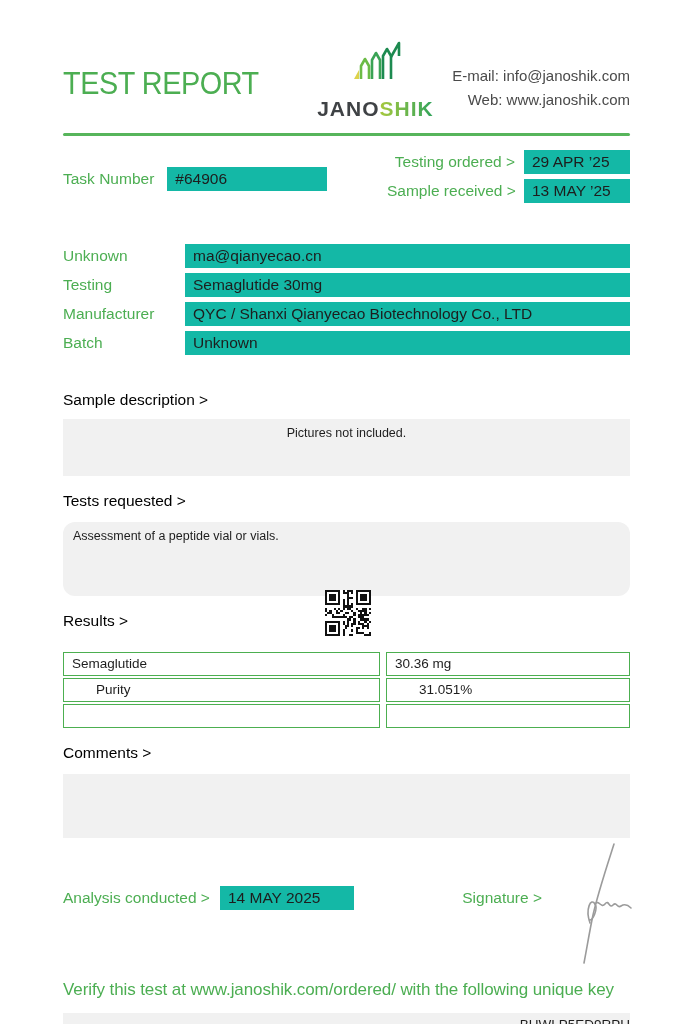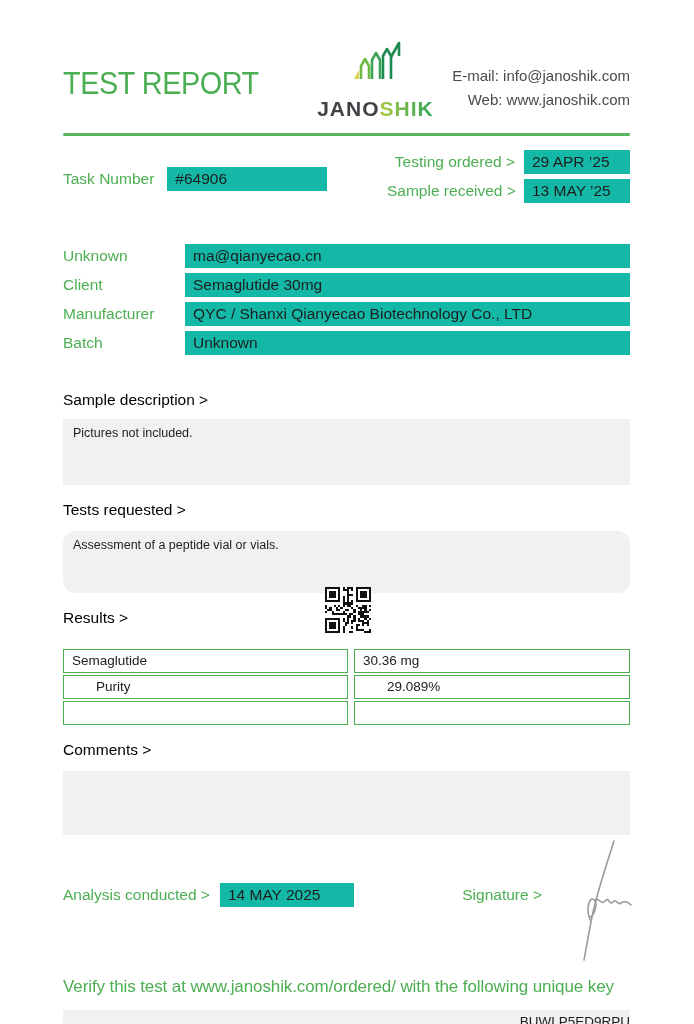--- a/index.html
+++ b/index.html
@@ -33,29 +33,29 @@
   
   .info { margin-top:36px; }
   .info-row { display:flex; margin-bottom:5px; }
   .info-label { width:122px; line-height:24px; }
   .info-value { flex:1; }
 
   
   .section-heading { color:#000000; font-size:15.5px; }
   .content-box { background:#f1f1f1; font-size:12.5px; color:#1d1d1d; padding:7px 10px; }
   .desc-heading { margin-top:36px; }
-  .desc-box { margin-top:10px; height:66px; }
+  .desc-box { margin-top:10px; height:57px;text-align:center; }
   .tests-heading { margin-top:16px; }
-  .tests-box { margin-top:12px; height:62px;border-radius:12px; }
+  .tests-box { margin-top:12px; height:74px;border-radius:12px; }
 
   
   .results { position:relative; padding-top:16px; }
   .qr { position:absolute; top:-6px; left:262px; width:46px; height:46px; }
   .results-table { margin-top:22px; display:flex; gap:6px; }
-  .col-left { width:285px; }
+  .col-left { width:317px; }
   .col-right { flex:1; }
   .cell { height:24px; line-height:22px; border:1px solid #4caf50; background:#fff; padding-left:8px; font-size:13.5px; color:#1d1d1d; }
   .cell + .cell { margin-top:2px;padding-left:32px; }
 
   .comments-heading { margin-top:16px; }
   .comments-box { margin-top:12px; height:64px; }
 
   
   .analysis-row { position:relative; margin-top:48px; display:flex; align-items:center; }
   .analysis-box { width:134px; margin-left:10px; }
@@ -115,21 +115,21 @@
       </div>
     </div>
   </div>
 
   <div class="info">
     <div class="info-row">
       <span class="green-label info-label">Unknown</span>
       <span class="value-box info-value">ma@qianyecao.cn</span>
     </div>
     <div class="info-row">
-      <span class="green-label info-label">Client</span>
+      <span class="green-label info-label">Testing</span>
       <span class="value-box info-value">Semaglutide 30mg</span>
     </div>
     <div class="info-row">
       <span class="green-label info-label">Manufacturer</span>
       <span class="value-box info-value">QYC / Shanxi Qianyecao Biotechnology Co., LTD</span>
     </div>
     <div class="info-row">
       <span class="green-label info-label">Batch</span>
       <span class="value-box info-value">Unknown</span>
     </div>
@@ -369,21 +369,21 @@
         </svg></span>
     <div class="section-heading">Results &gt;</div>
     <div class="results-table">
       <div class="col-left">
         <div class="cell">Semaglutide</div>
         <div class="cell">Purity</div>
         <div class="cell"></div>
       </div>
       <div class="col-right">
         <div class="cell">30.36 mg</div>
-        <div class="cell">29.089%</div>
+        <div class="cell">31.051%</div>
         <div class="cell"></div>
       </div>
     </div>
   </div>
 
   <div class="section-heading comments-heading">Comments &gt;</div>
   <div class="content-box comments-box"></div>
 
   <div class="analysis-row">
     <span class="green-label">Analysis conducted &gt;</span>

